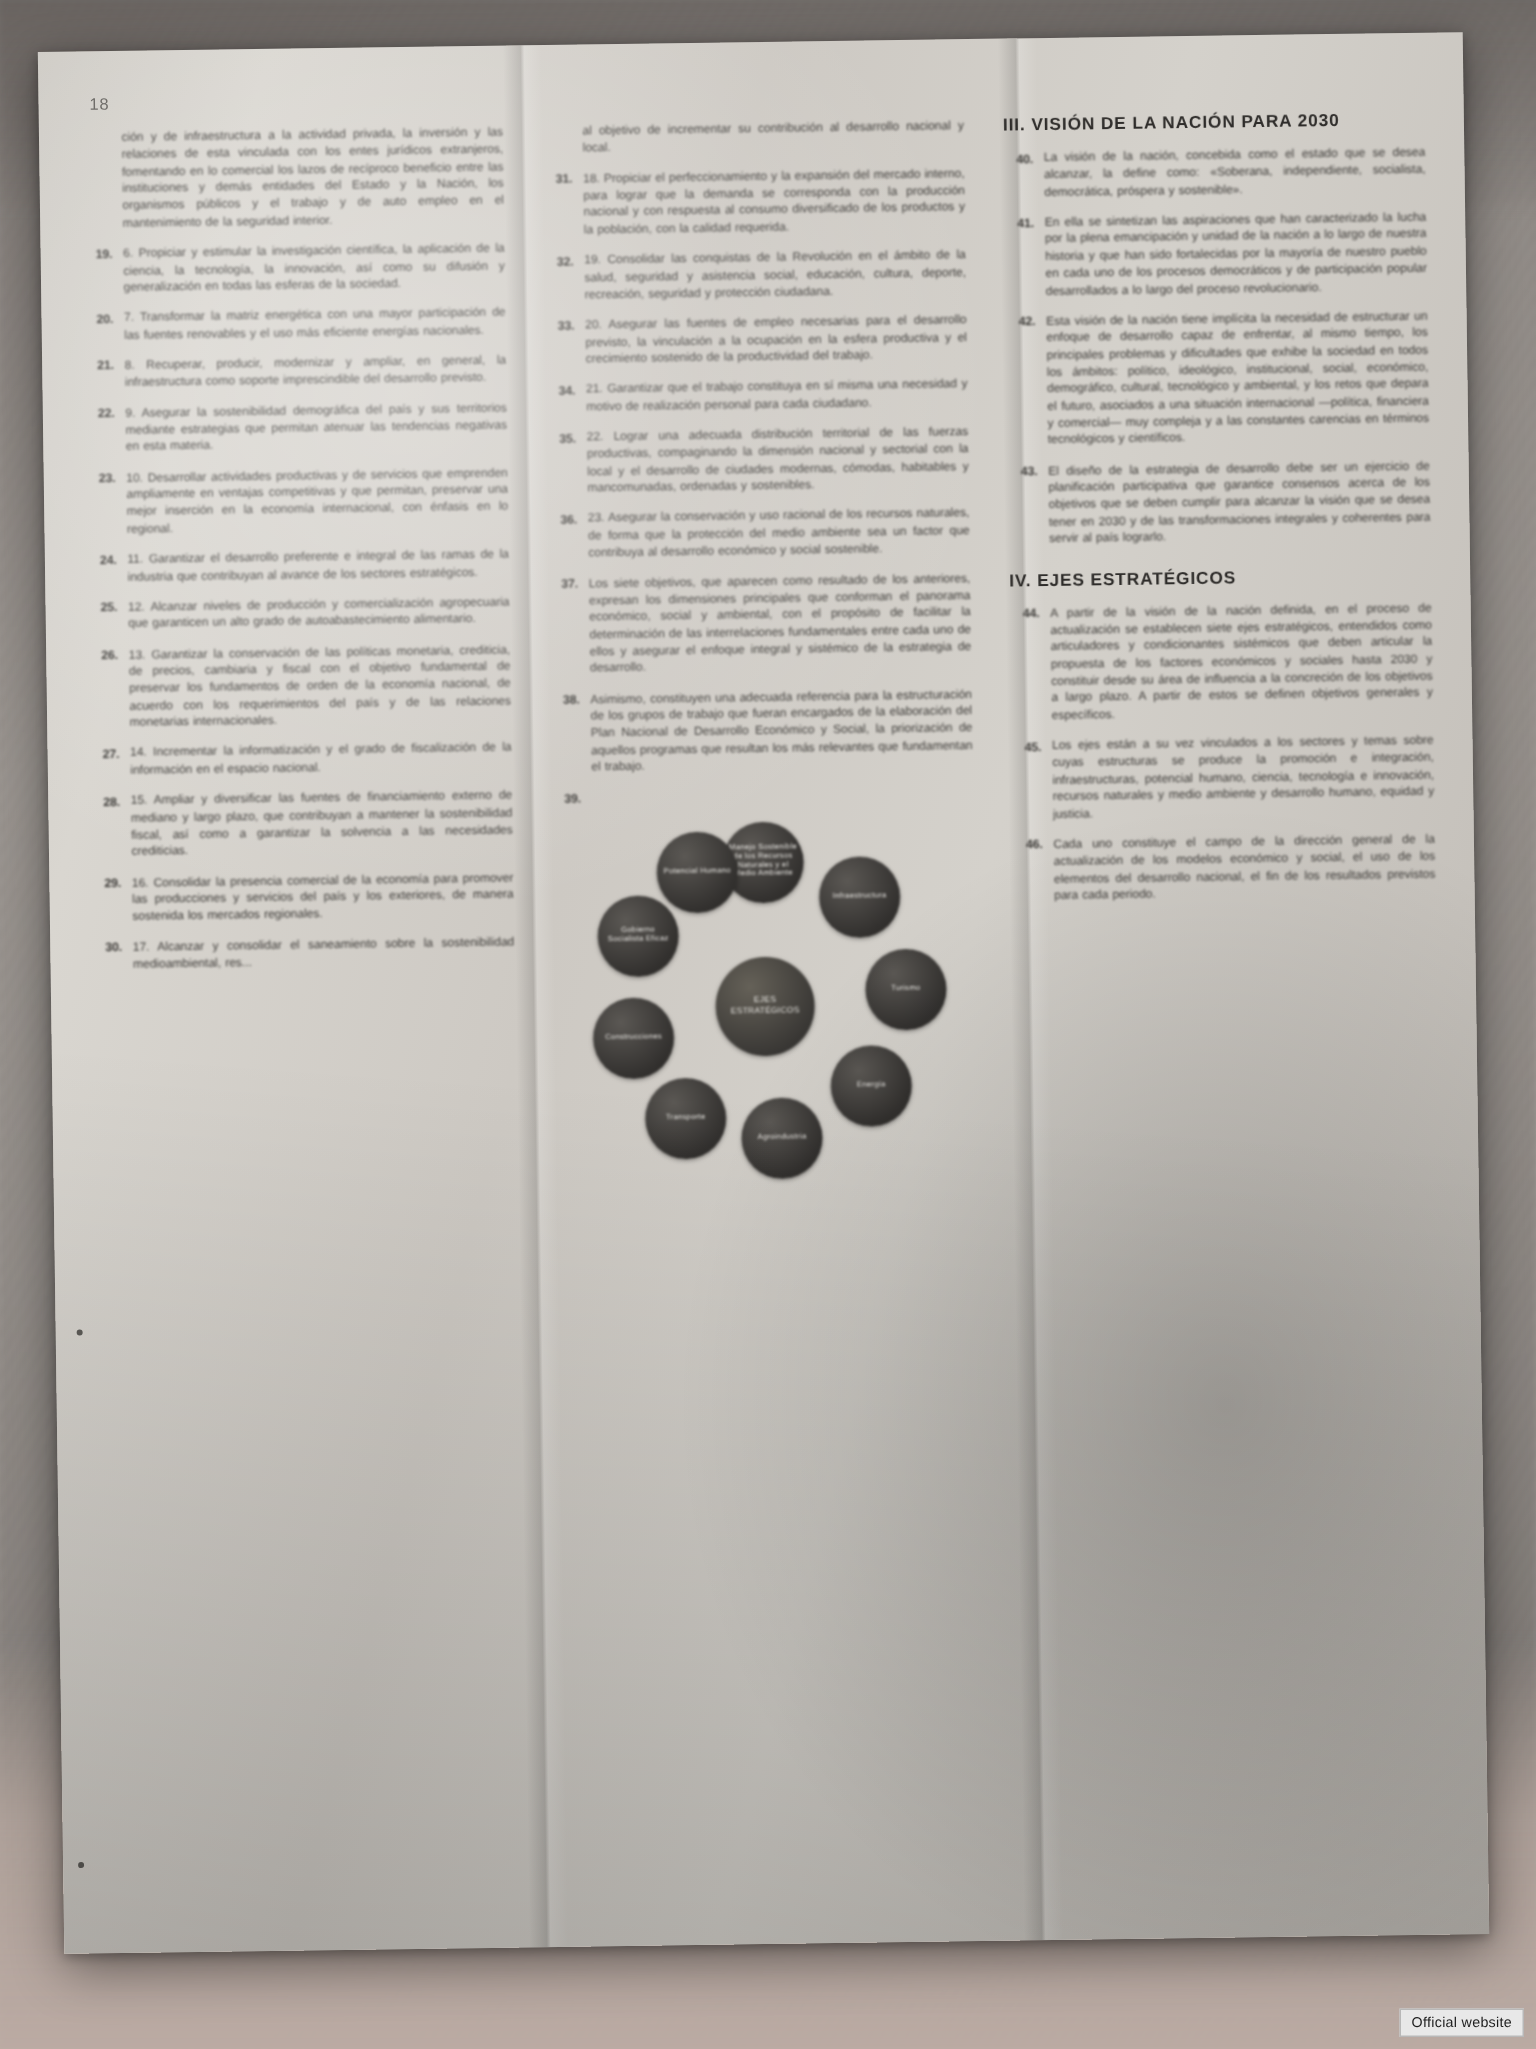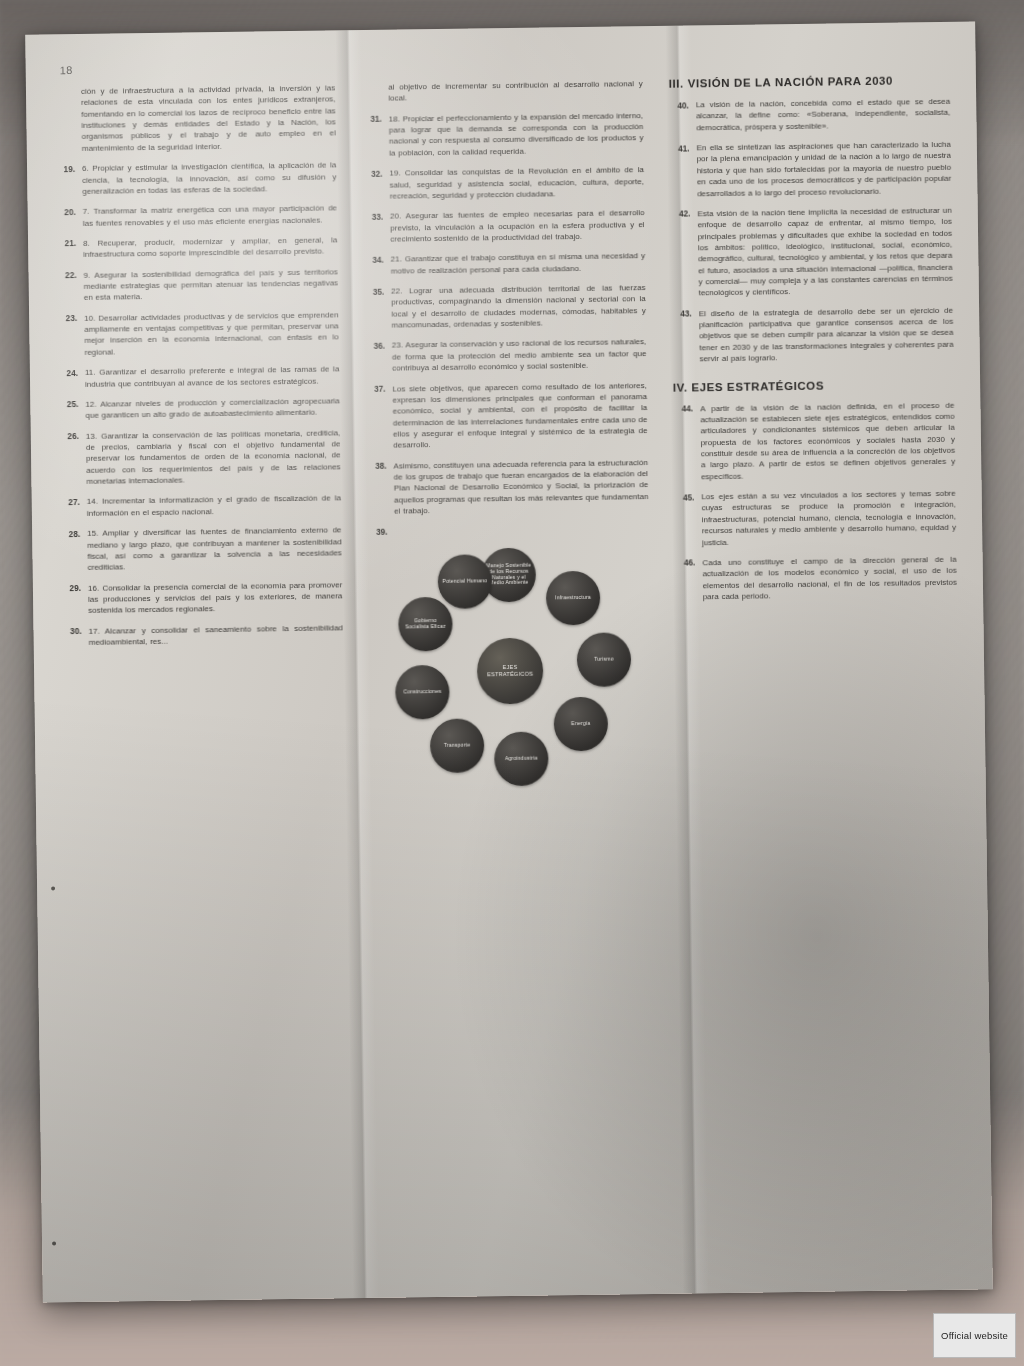--- a/index.html
+++ b/index.html
@@ -182,21 +182,21 @@
   }
   .node.sat { width: 54px; height: 54px; }
 
   .watermark {
     position: absolute;
     right: 8px;
     bottom: 8px;
     background: #e8e8e8;
     color: #1d1d1d;
     font-size: 9.5px;
-    padding: 16px 7px;
+    padding: 3px 7px;
     border: 1px solid #b8b8b8;
     letter-spacing: .2px;
   }
   .dot-left {
     position: absolute;
     width: 4px; height: 4px;
     border-radius: 50%;
     background: #2a2825;
     opacity: .7;
   }

